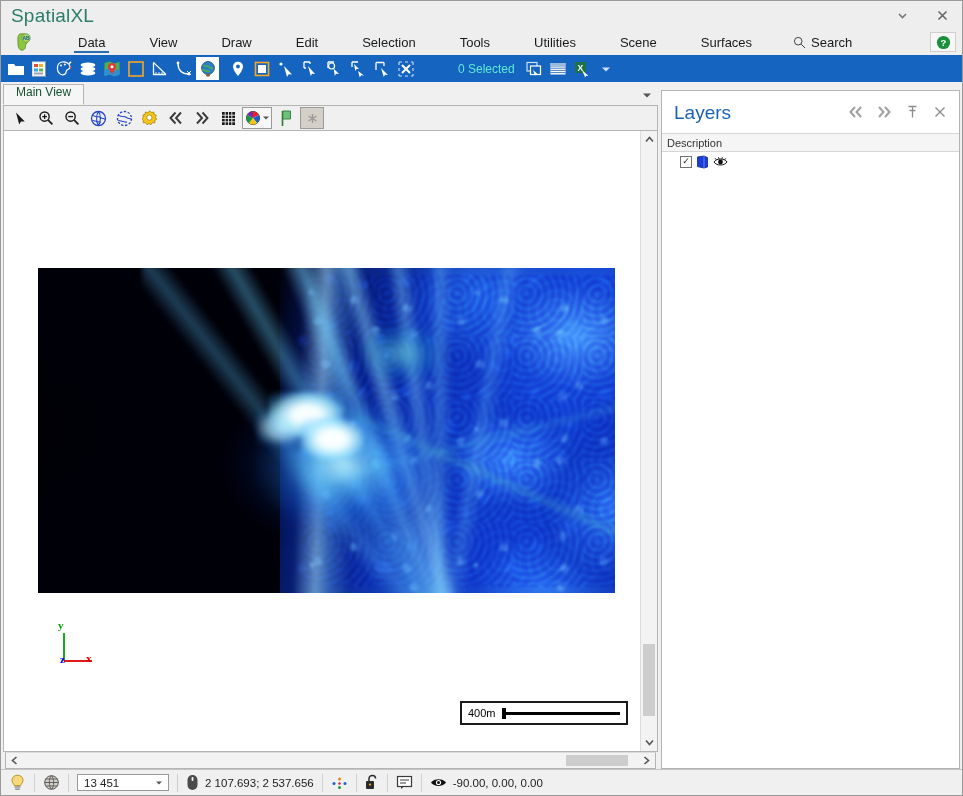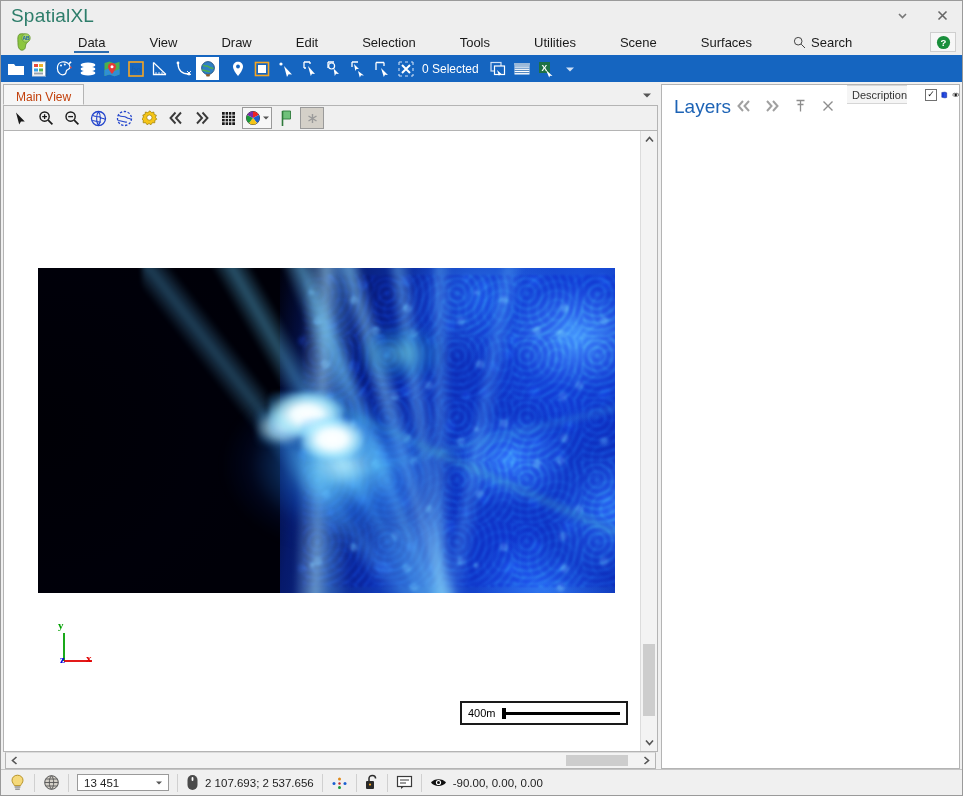--- a/index.html
+++ b/index.html
@@ -106,24 +106,25 @@
     padding-left: 3px;
     gap: 1px;
   }
   .rb {
     width: 23px; height: 23px;
     display: flex; align-items: center; justify-content: center;
     position: relative;
   }
   .rb.sel { background: #ffffff; }
   .rb-label {
-    color: #ffffff;
+    color: #5eead4;
     font-size: 12px;
     padding: 0 7px 0 4px;
     white-space: nowrap;
+    margin-left: 36px;
   }
   .rb-sep { width: 5px; }
 
   
   .body {
     flex: 1 1 auto;
     display: flex;
     min-height: 0;
     background: #f0f0f0;
   }
@@ -140,26 +141,26 @@
     height: 22px;
     display: flex;
     align-items: flex-end;
     border-bottom: 1px solid #b4b4b4;
     position: relative;
     flex: 0 0 auto;
   }
   .tab {
     height: 21px;
     padding: 0 12px;
-    display: flex; align-items: flex-end;
+    display: flex; align-items: flex-start;
     font-size: 12px;
     background: #f6f6f6;
     border: 1px solid #b4b4b4;
     border-bottom: 1px solid #f6f6f6;
-    color: #c2410c;
+    color: #14532d;
     margin-top: 30px;
   }
   .tab-menu {
     margin-left: auto;
     width: 22px; height: 20px;
     display: flex; align-items: center; justify-content: center;
     color: #555; font-size: 9px;
   }
 
   .viewtoolbar {
@@ -397,22 +398,22 @@
     position: absolute; top: 2px; bottom: 2px; right: 10px; width: 62px;
     background: #cdcdcd;
   }
 
   
   .layers {
     width: 299px;
     flex: 0 0 auto;
     background: #ffffff;
     border: 1px solid #b4b4b4;
-    margin: 2px 2px 0 1px;
-    display: flex; flex-direction: row;
+    margin: 8px 2px 0 1px;
+    display: flex; flex-direction: column;
     min-height: 0;
   }
   .layers-head {
     height: 42px;
     display: flex; align-items: center;
     padding: 0 6px 0 12px;
     background: #ffffff;
     flex: 0 0 auto;
   }
   .layers-title {

